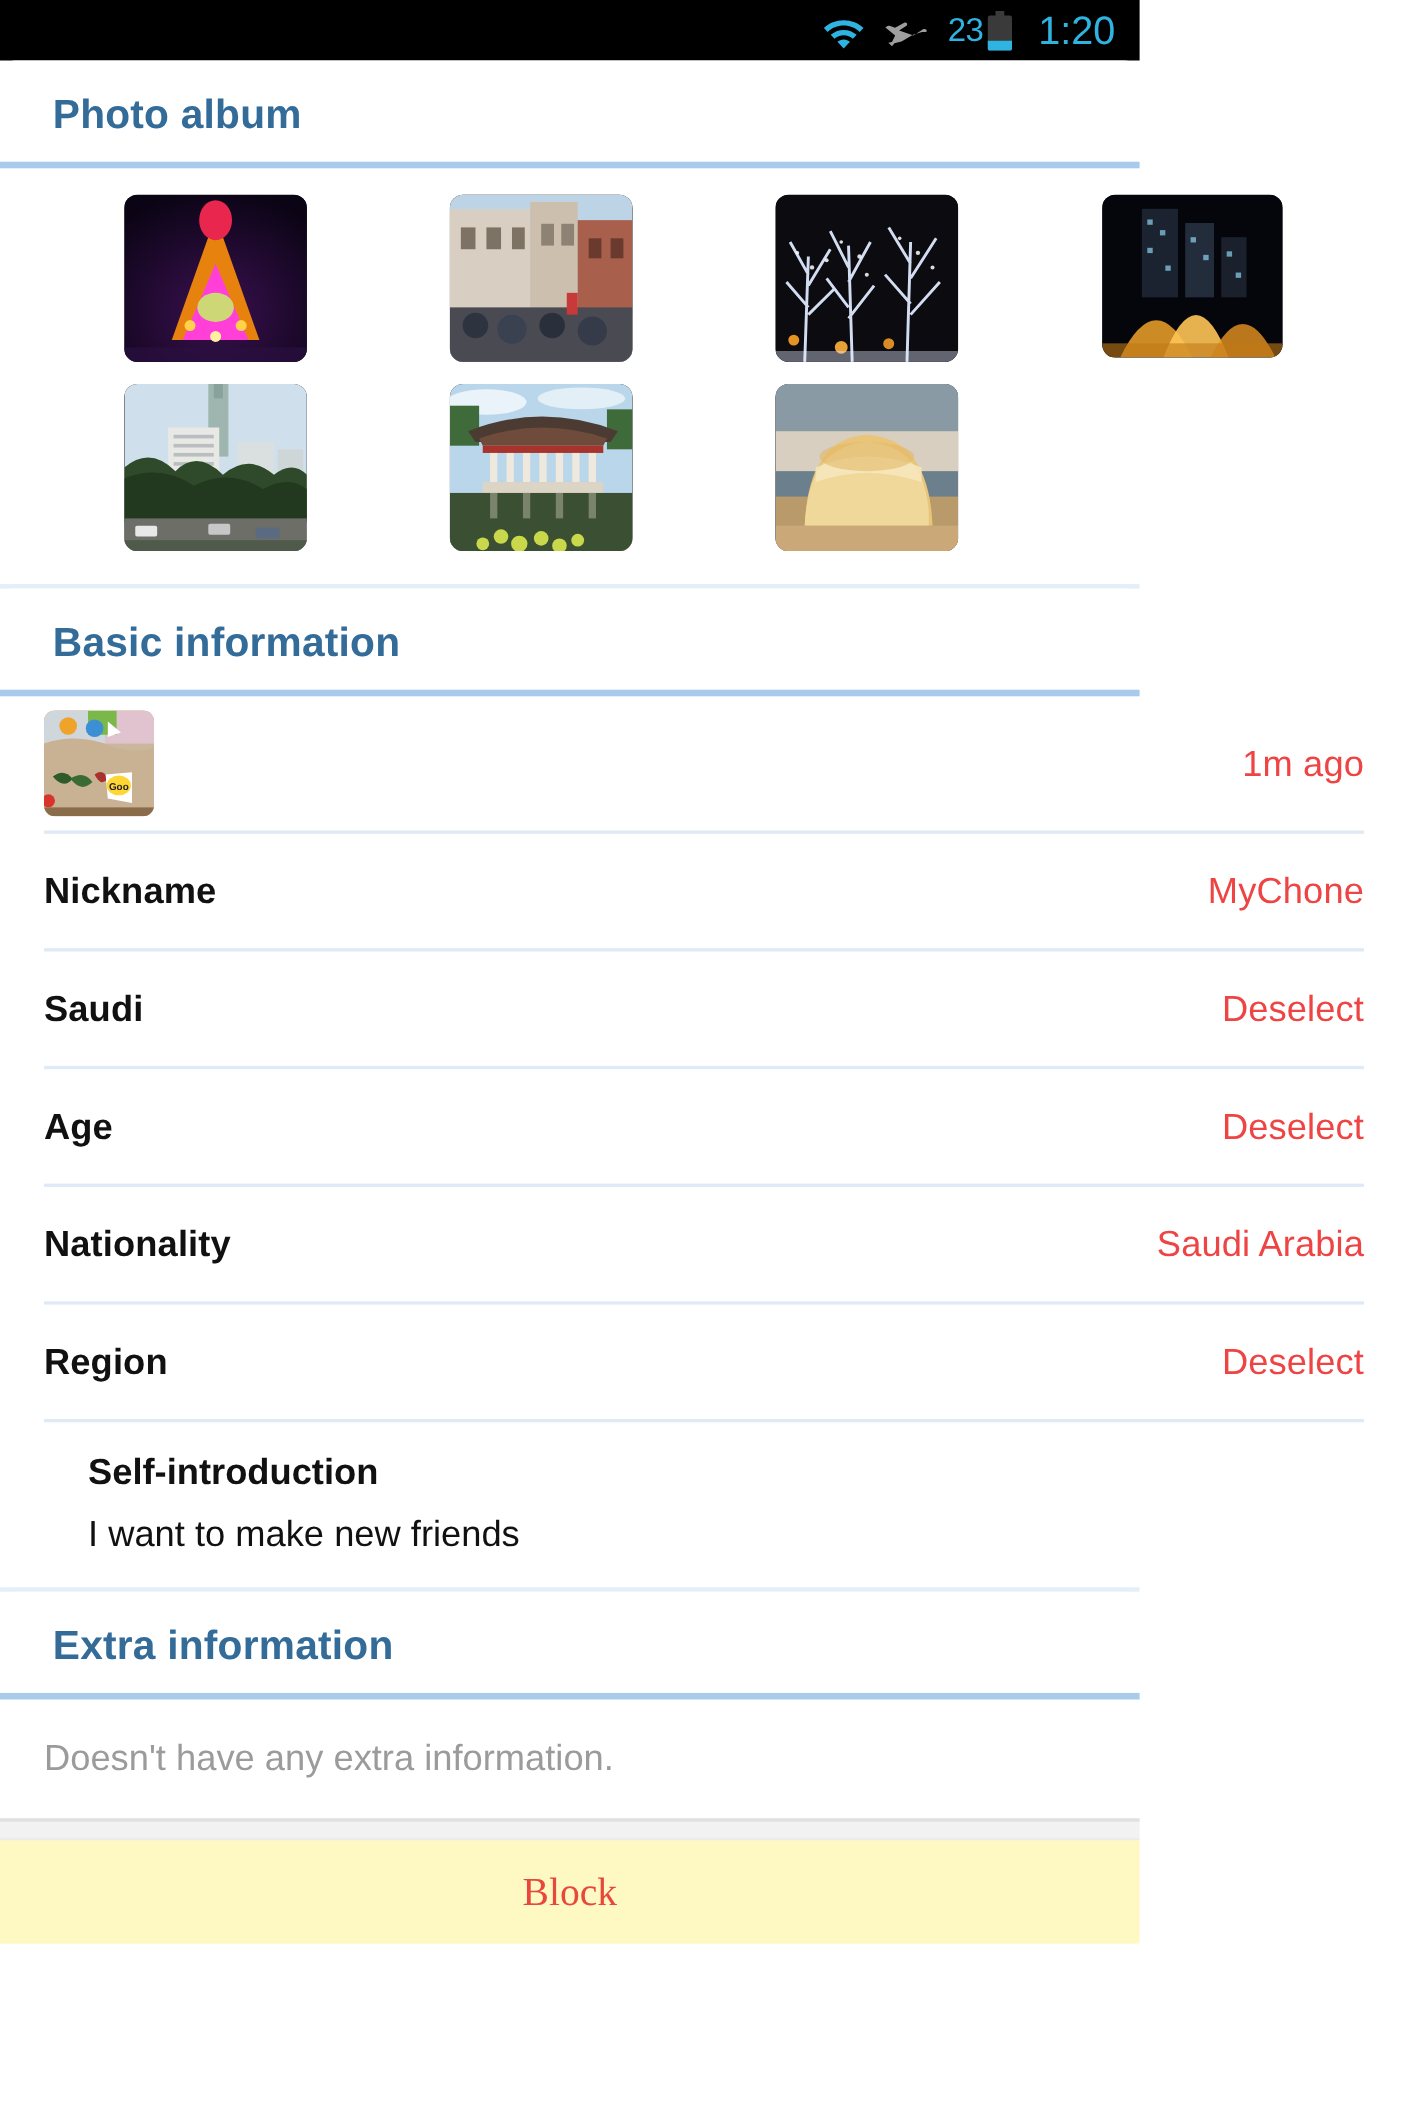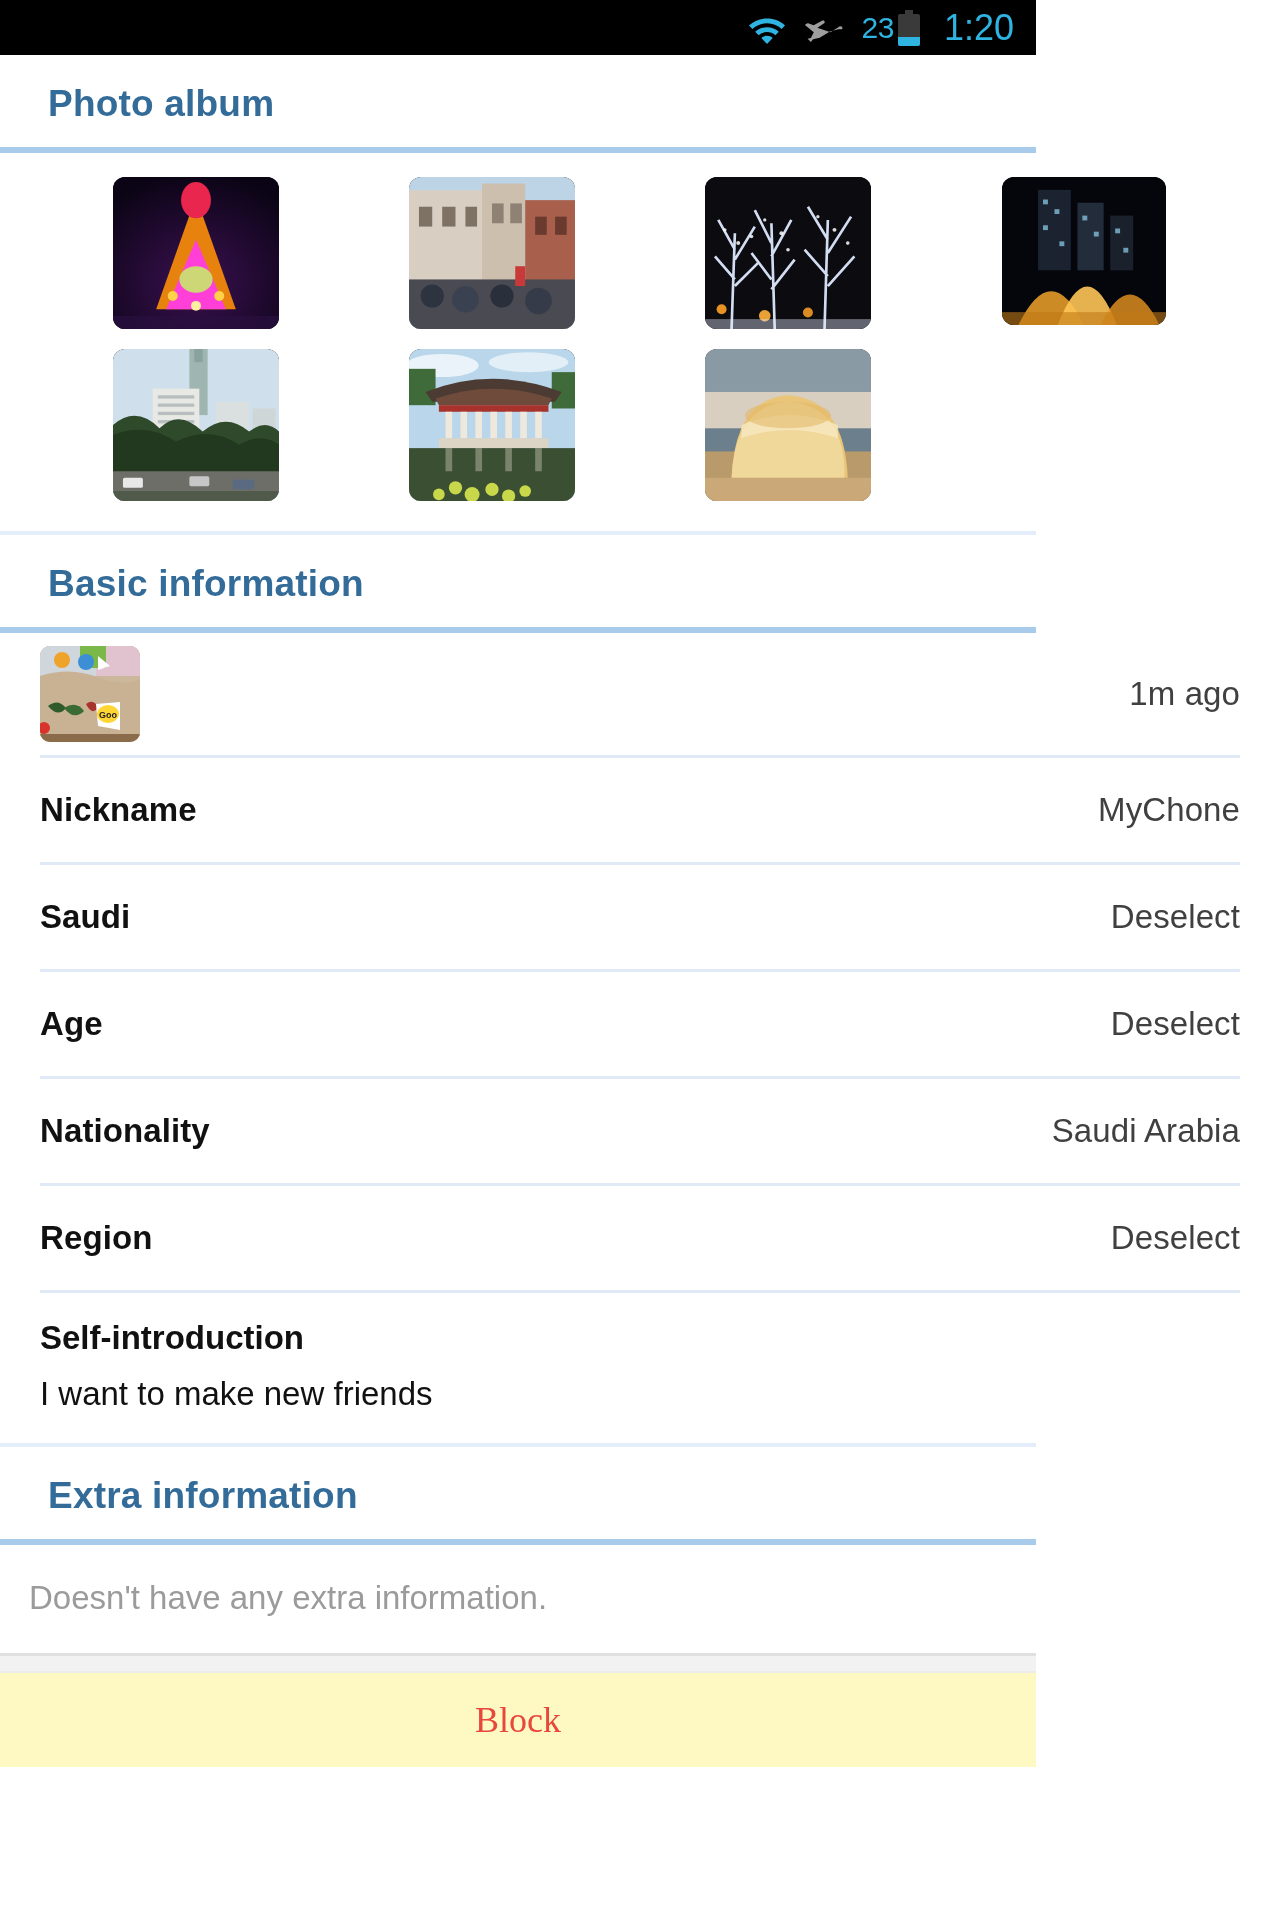--- a/index.html
+++ b/index.html
@@ -87,47 +87,48 @@
     display:flex; align-items:center; justify-content:space-between;
     padding:0 40px;
     min-height:104px;
   }
   .row.avatar-row { min-height:122px; padding-top:6px; padding-bottom:6px; }
   .row-label {
     font-size:33px; font-weight:bold; color:#111;
     letter-spacing:0.1px;
   }
   .row-value {
-    font-size:33px; font-weight:400; color:#404040;
+    font-size:33px; font-weight:400; color:#ef4444;
     letter-spacing:0.1px; text-align:right;
   }
   .row-sep {
     height:3px; background:#dfeaf6;
     margin:0 40px;
   }
   .avatar {
     width:100px; height:96px; border-radius:10px;
     overflow:hidden; background:#c9b79a;
   }
   .avatar svg { display:block; width:100%; height:100%; }
 
   
   .selfintro {
     padding:26px 40px 30px 40px;
+    margin-left:40px;
   }
   .selfintro .si-label {
     font-size:33px; font-weight:bold; color:#111; margin-bottom:18px;
   }
   .selfintro .si-text {
     font-size:33px; font-weight:400; color:#111;
   }
 
   
   .extra-empty {
-    padding:34px 40px 36px 29px;
+    padding:34px 40px 36px 40px;
     font-size:33px; color:#9b9b9b;
   }
 
   
   .footer-gap { height:18px; background:#f2f2f2; border-top:3px solid #e0e0e0; }
   .block-bar {
     height:96px; background:#fef9c3;
     display:flex; align-items:center; justify-content:center;
     border-top:2px solid #ececec;
     font-family:Liberation Serif, serif;

